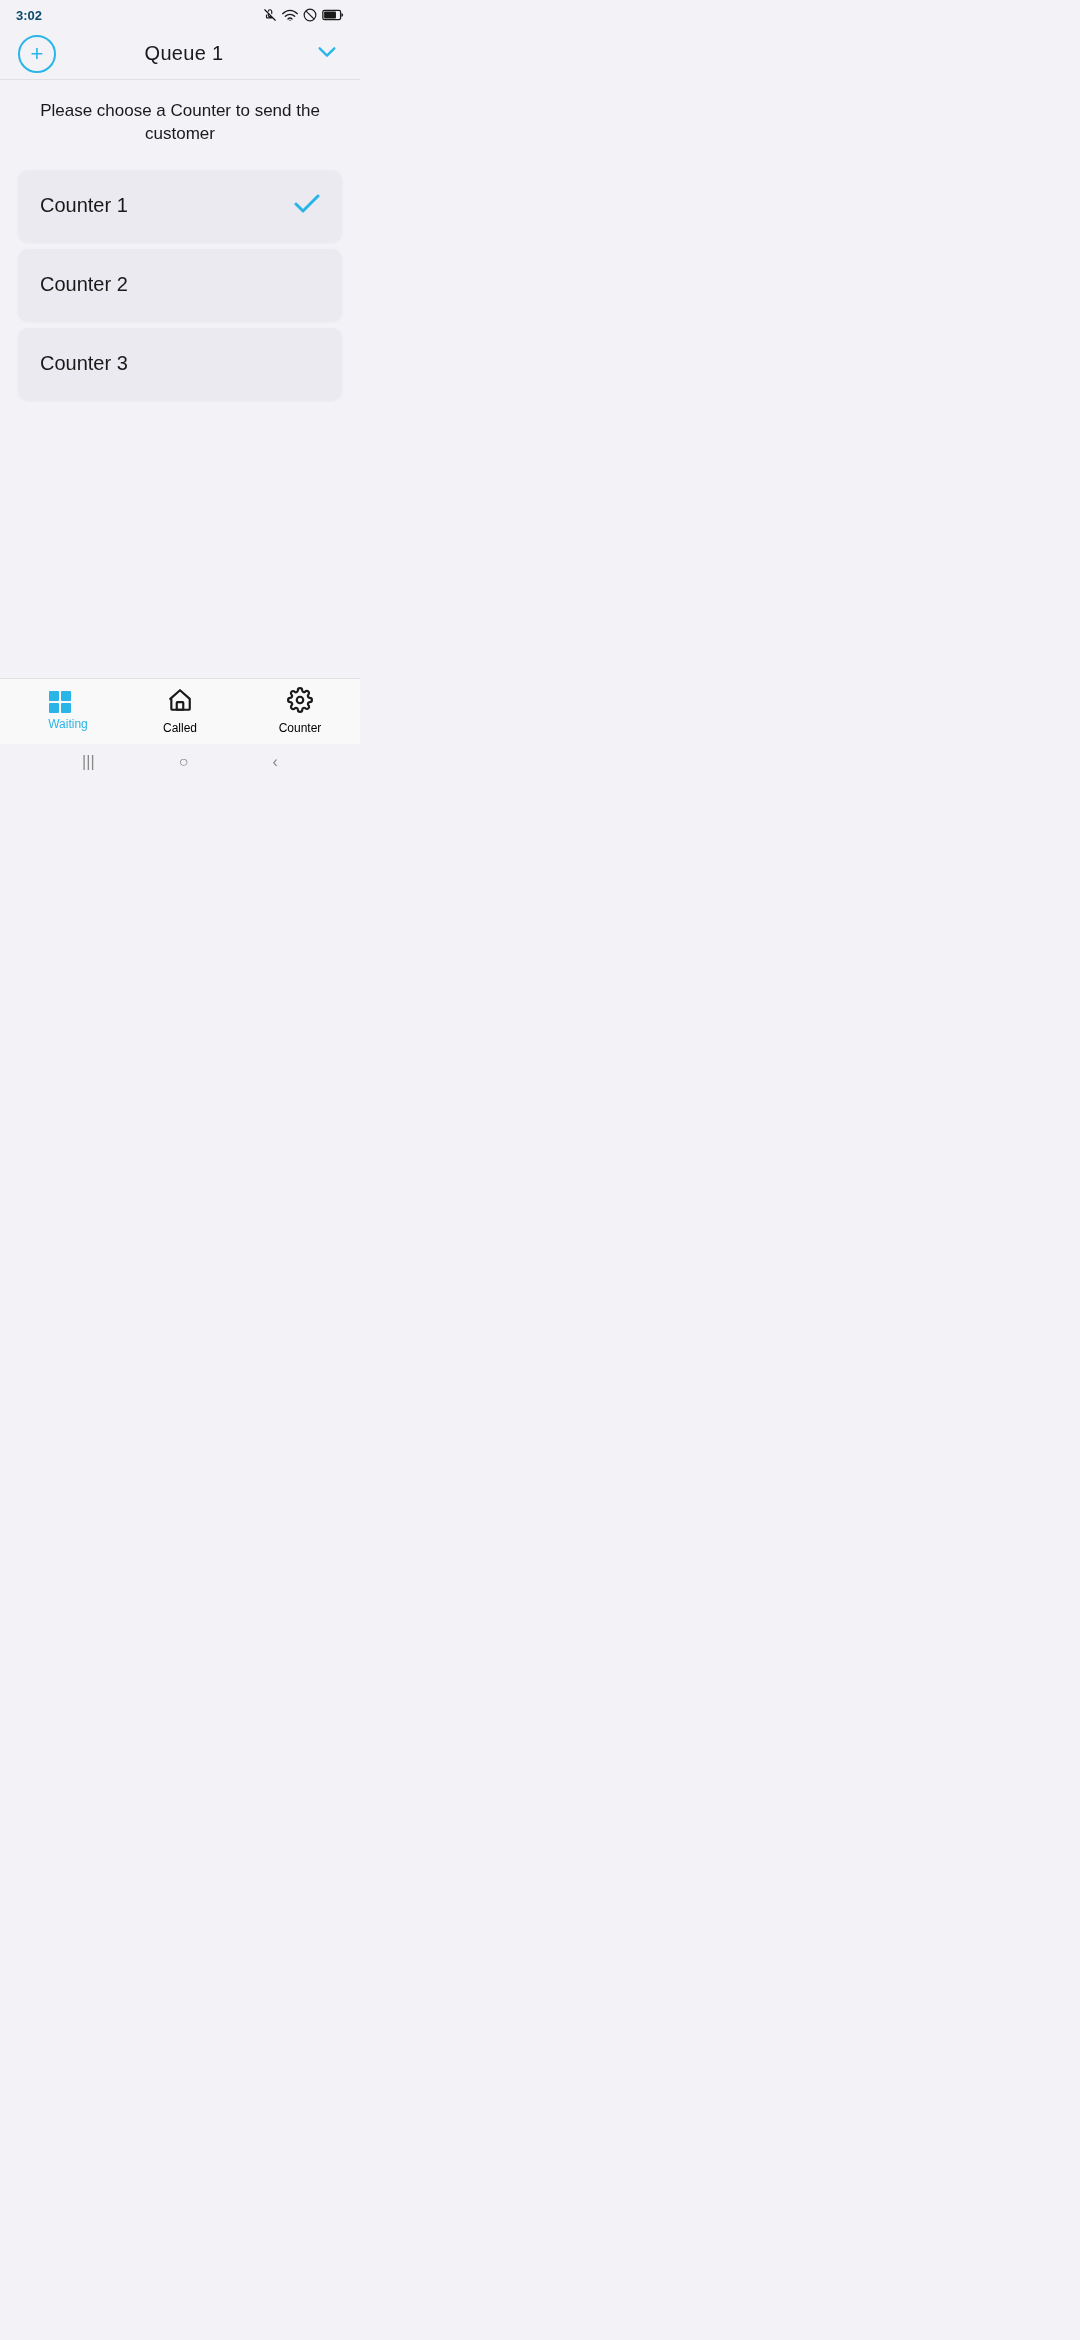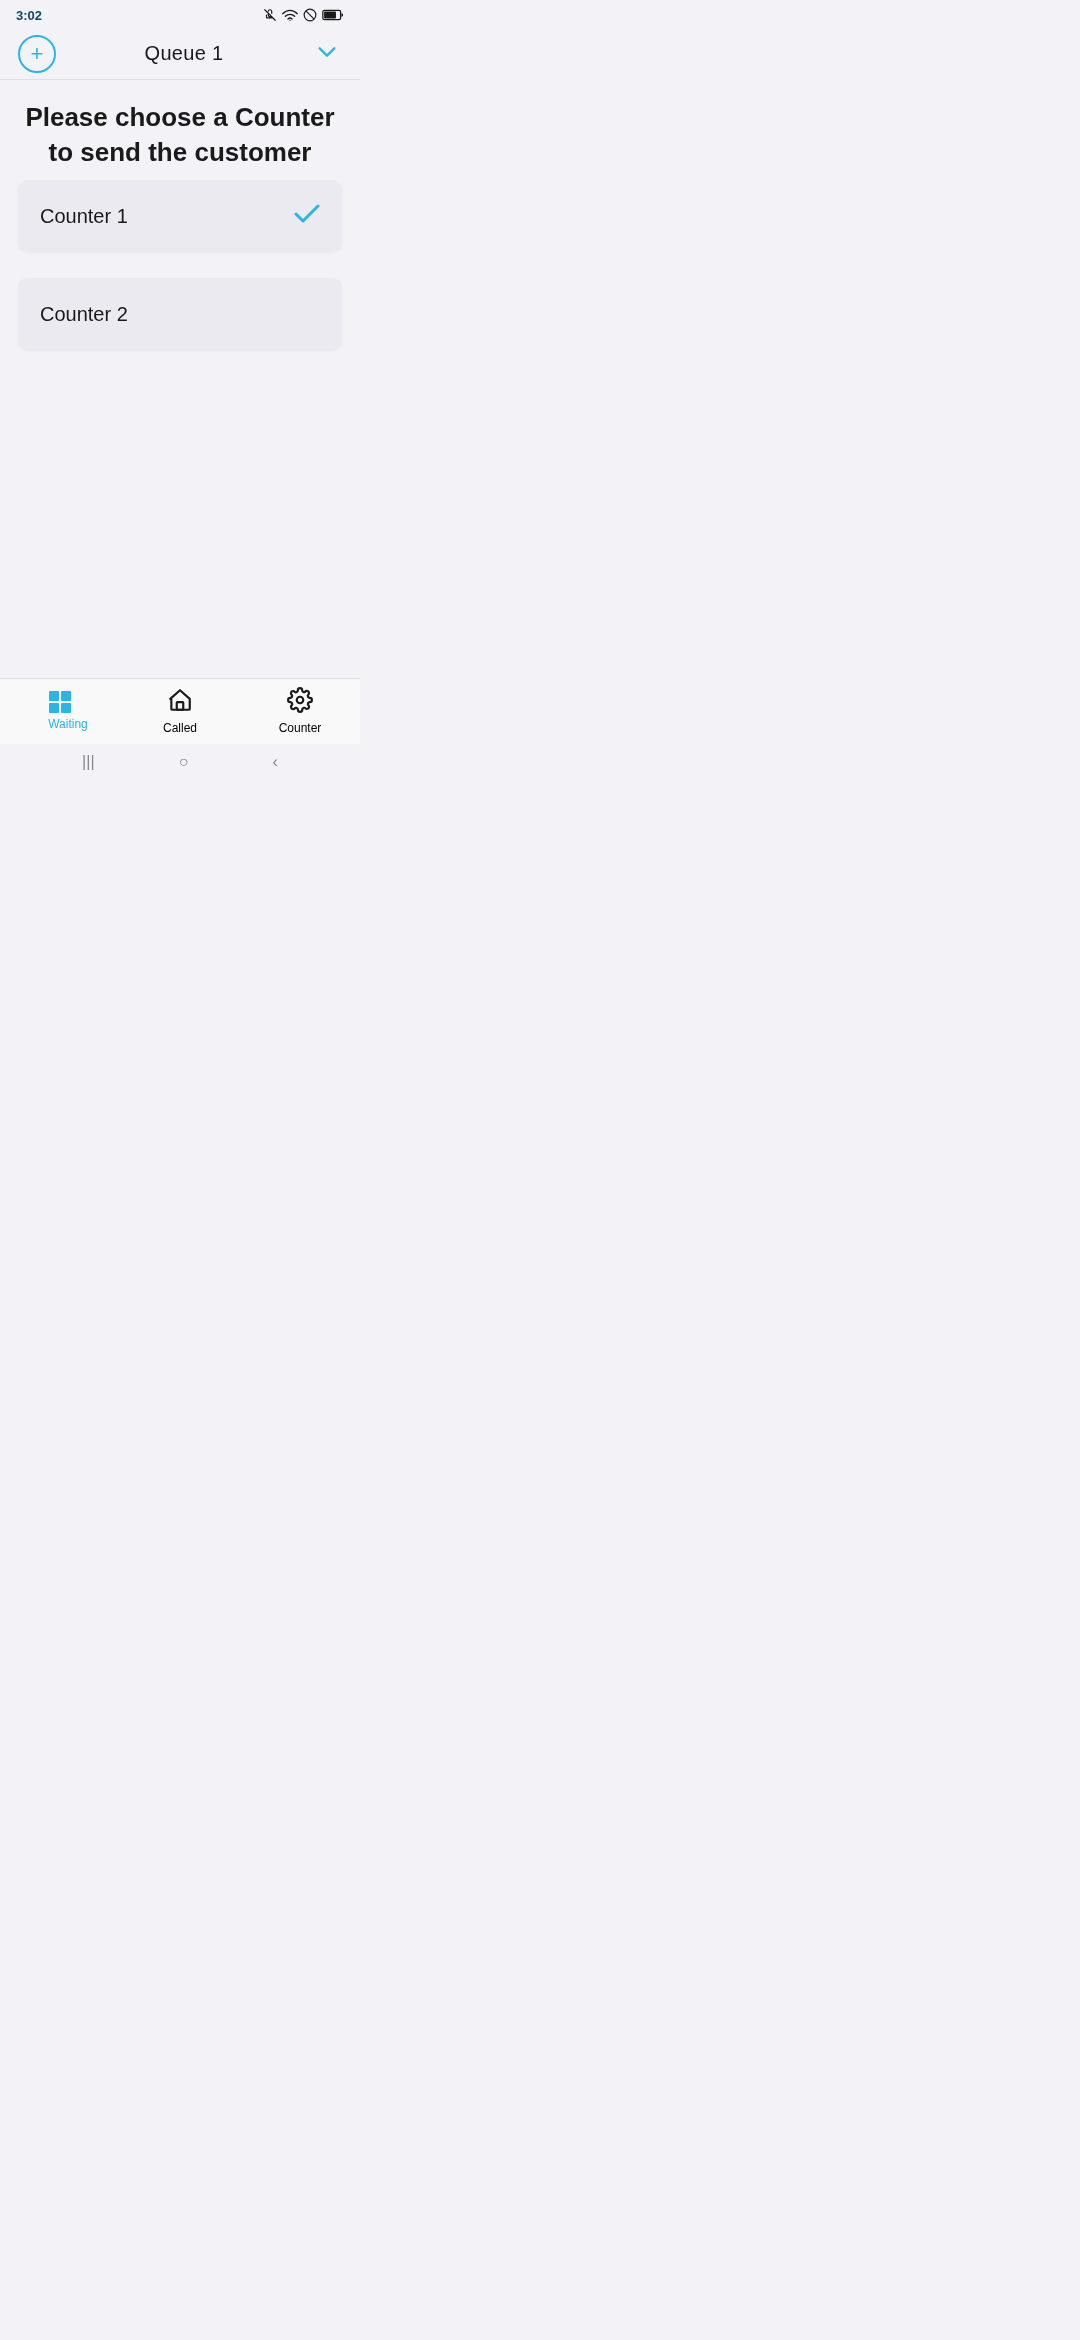--- a/index.html
+++ b/index.html
@@ -84,33 +84,33 @@
     }
 
     
     .main-content {
       flex: 1;
       padding: 20px 18px 10px 18px;
       overflow-y: auto;
     }
 
     .instruction-text {
-      font-size: 26px;
-      font-weight: 700;
+      font-size: 17px;
+      font-weight: 400;
       color: #1a1a1a;
       text-align: center;
       line-height: 1.35;
-      margin-bottom: 10px;
+      margin-bottom: 24px;
       padding: 0 4px;
     }
 
     .counter-list {
       display: flex;
       flex-direction: column;
-      gap: 26px;
+      gap: 7px;
     }
 
     .counter-item {
       background: #eaeaf0;
       border-radius: 10px;
       padding: 0 22px;
       height: 72px;
       display: flex;
       align-items: center;
       justify-content: space-between;
@@ -245,20 +245,23 @@
         <svg width="26" height="20" viewBox="0 0 26 20" fill="none">
           <path d="M2 10l7 7L24 2" stroke="#2ab5e8" stroke-width="3" stroke-linecap="round" stroke-linejoin="round"></path>
         </svg>
       </span>
     </div>
 
     <div class="counter-item">
       <span class="counter-label">Counter 2</span>
     </div>
 
+    <div class="counter-item">
+      <span class="counter-label">Counter 3</span>
+    </div>
 
 
   </div>
 </div>
 
 <div class="bottom-nav">
 
   <div class="nav-item active">
     <div class="grid-icon">
       <div class="grid-icon-cell"></div>

